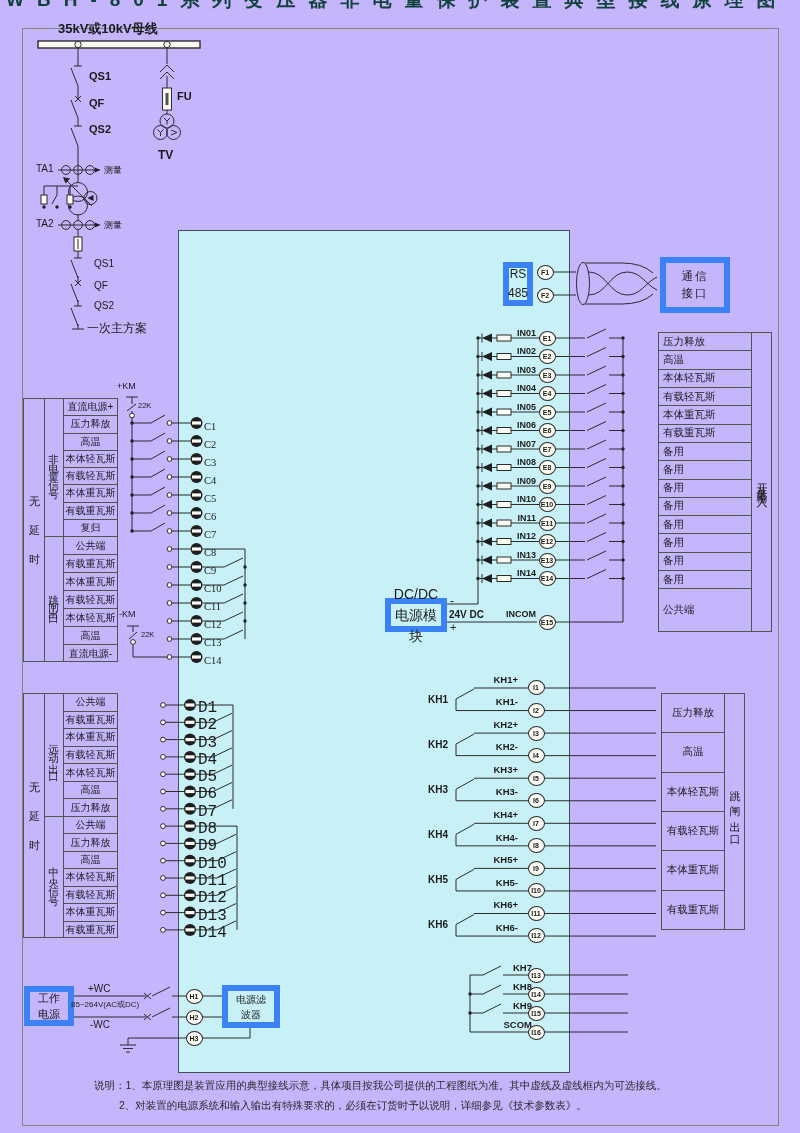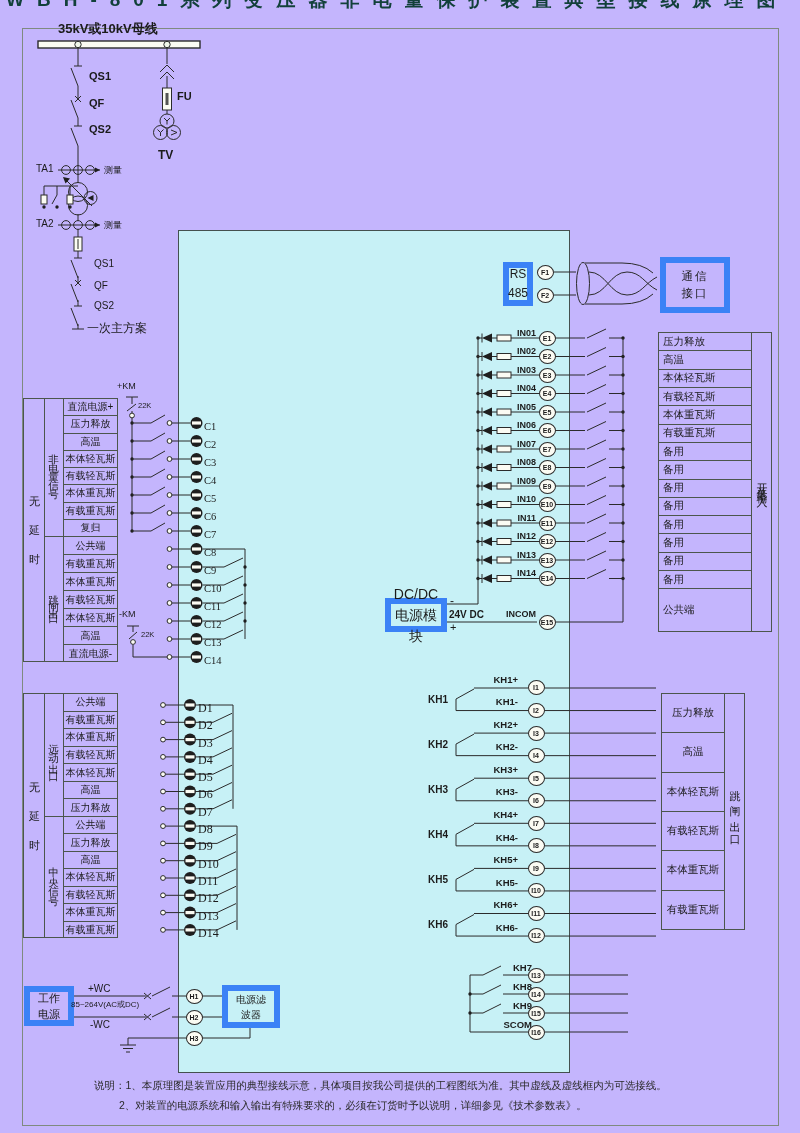--- a/index.html
+++ b/index.html
@@ -16,21 +16,21 @@
       font-size:7px;font-weight:bold;display:flex;align-items:center;justify-content:center;color:#1b1b1b}
   .crow{display:flex;align-items:center;justify-content:center}
   #e-circles{left:538.5px;top:328.75px} #e-circles .crow{height:18.5px}
   #f-circles{left:536.5px;top:260.5px}  #f-circles .crow{height:23px}
   #i-circles{left:527.5px;top:676.7px}  #i-circles .crow{height:22.55px}
   #isig-circles{left:527.5px;top:965.5px} #isig-circles .crow{height:19px}
   #h-circles{left:185.5px;top:985.5px}  #h-circles .crow{height:21px}
   #e15c{position:absolute;left:538.5px;top:614.5px}
   
   #c-labels{left:204px;top:417.5px} #c-labels .lr{height:18px;line-height:18px;font-family:"Liberation Serif",serif;font-size:10.5px}
-  #d-labels{left:198px;top:700px}   #d-labels .lr{height:17.3px;line-height:17.3px;font-family:Liberation Serif, serif;font-size:12px}
+  #d-labels{left:198px;top:700px}   #d-labels .lr{height:17.3px;line-height:17.3px;font-family:Liberation Mono, monospace;font-size:16px}
   #in-labels{left:488px;top:323.75px;width:48px;text-align:right} #in-labels .lr{height:18.5px;line-height:18.5px;font-size:9px;font-weight:bold}
   #kh-labels{left:466px;top:668.7px;width:52px;text-align:right} #kh-labels .lr{height:22.55px;line-height:22.55px;font-size:9.5px;font-weight:bold}
   #kh-names{left:428px;top:676.7px} #kh-names .lr{height:45.1px;display:flex;align-items:center;font-size:10px;font-weight:bold}
   #sig-names{left:476px;top:957.5px;width:56px;text-align:right} #sig-names .lr{height:19px;line-height:19px;font-size:9.5px;font-weight:bold}
   .lr{white-space:nowrap}
   
   .tbl{position:absolute;display:flex;border:1px solid #4c564c;box-sizing:border-box}
   .vcell{writing-mode:vertical-rl;text-orientation:upright;display:flex;align-items:center;justify-content:center;font-size:11px}
   .outerL{width:20px;border-right:1px solid #4c564c;letter-spacing:28px}
   .outerR{width:19px;border-left:1px solid #4c564c}

